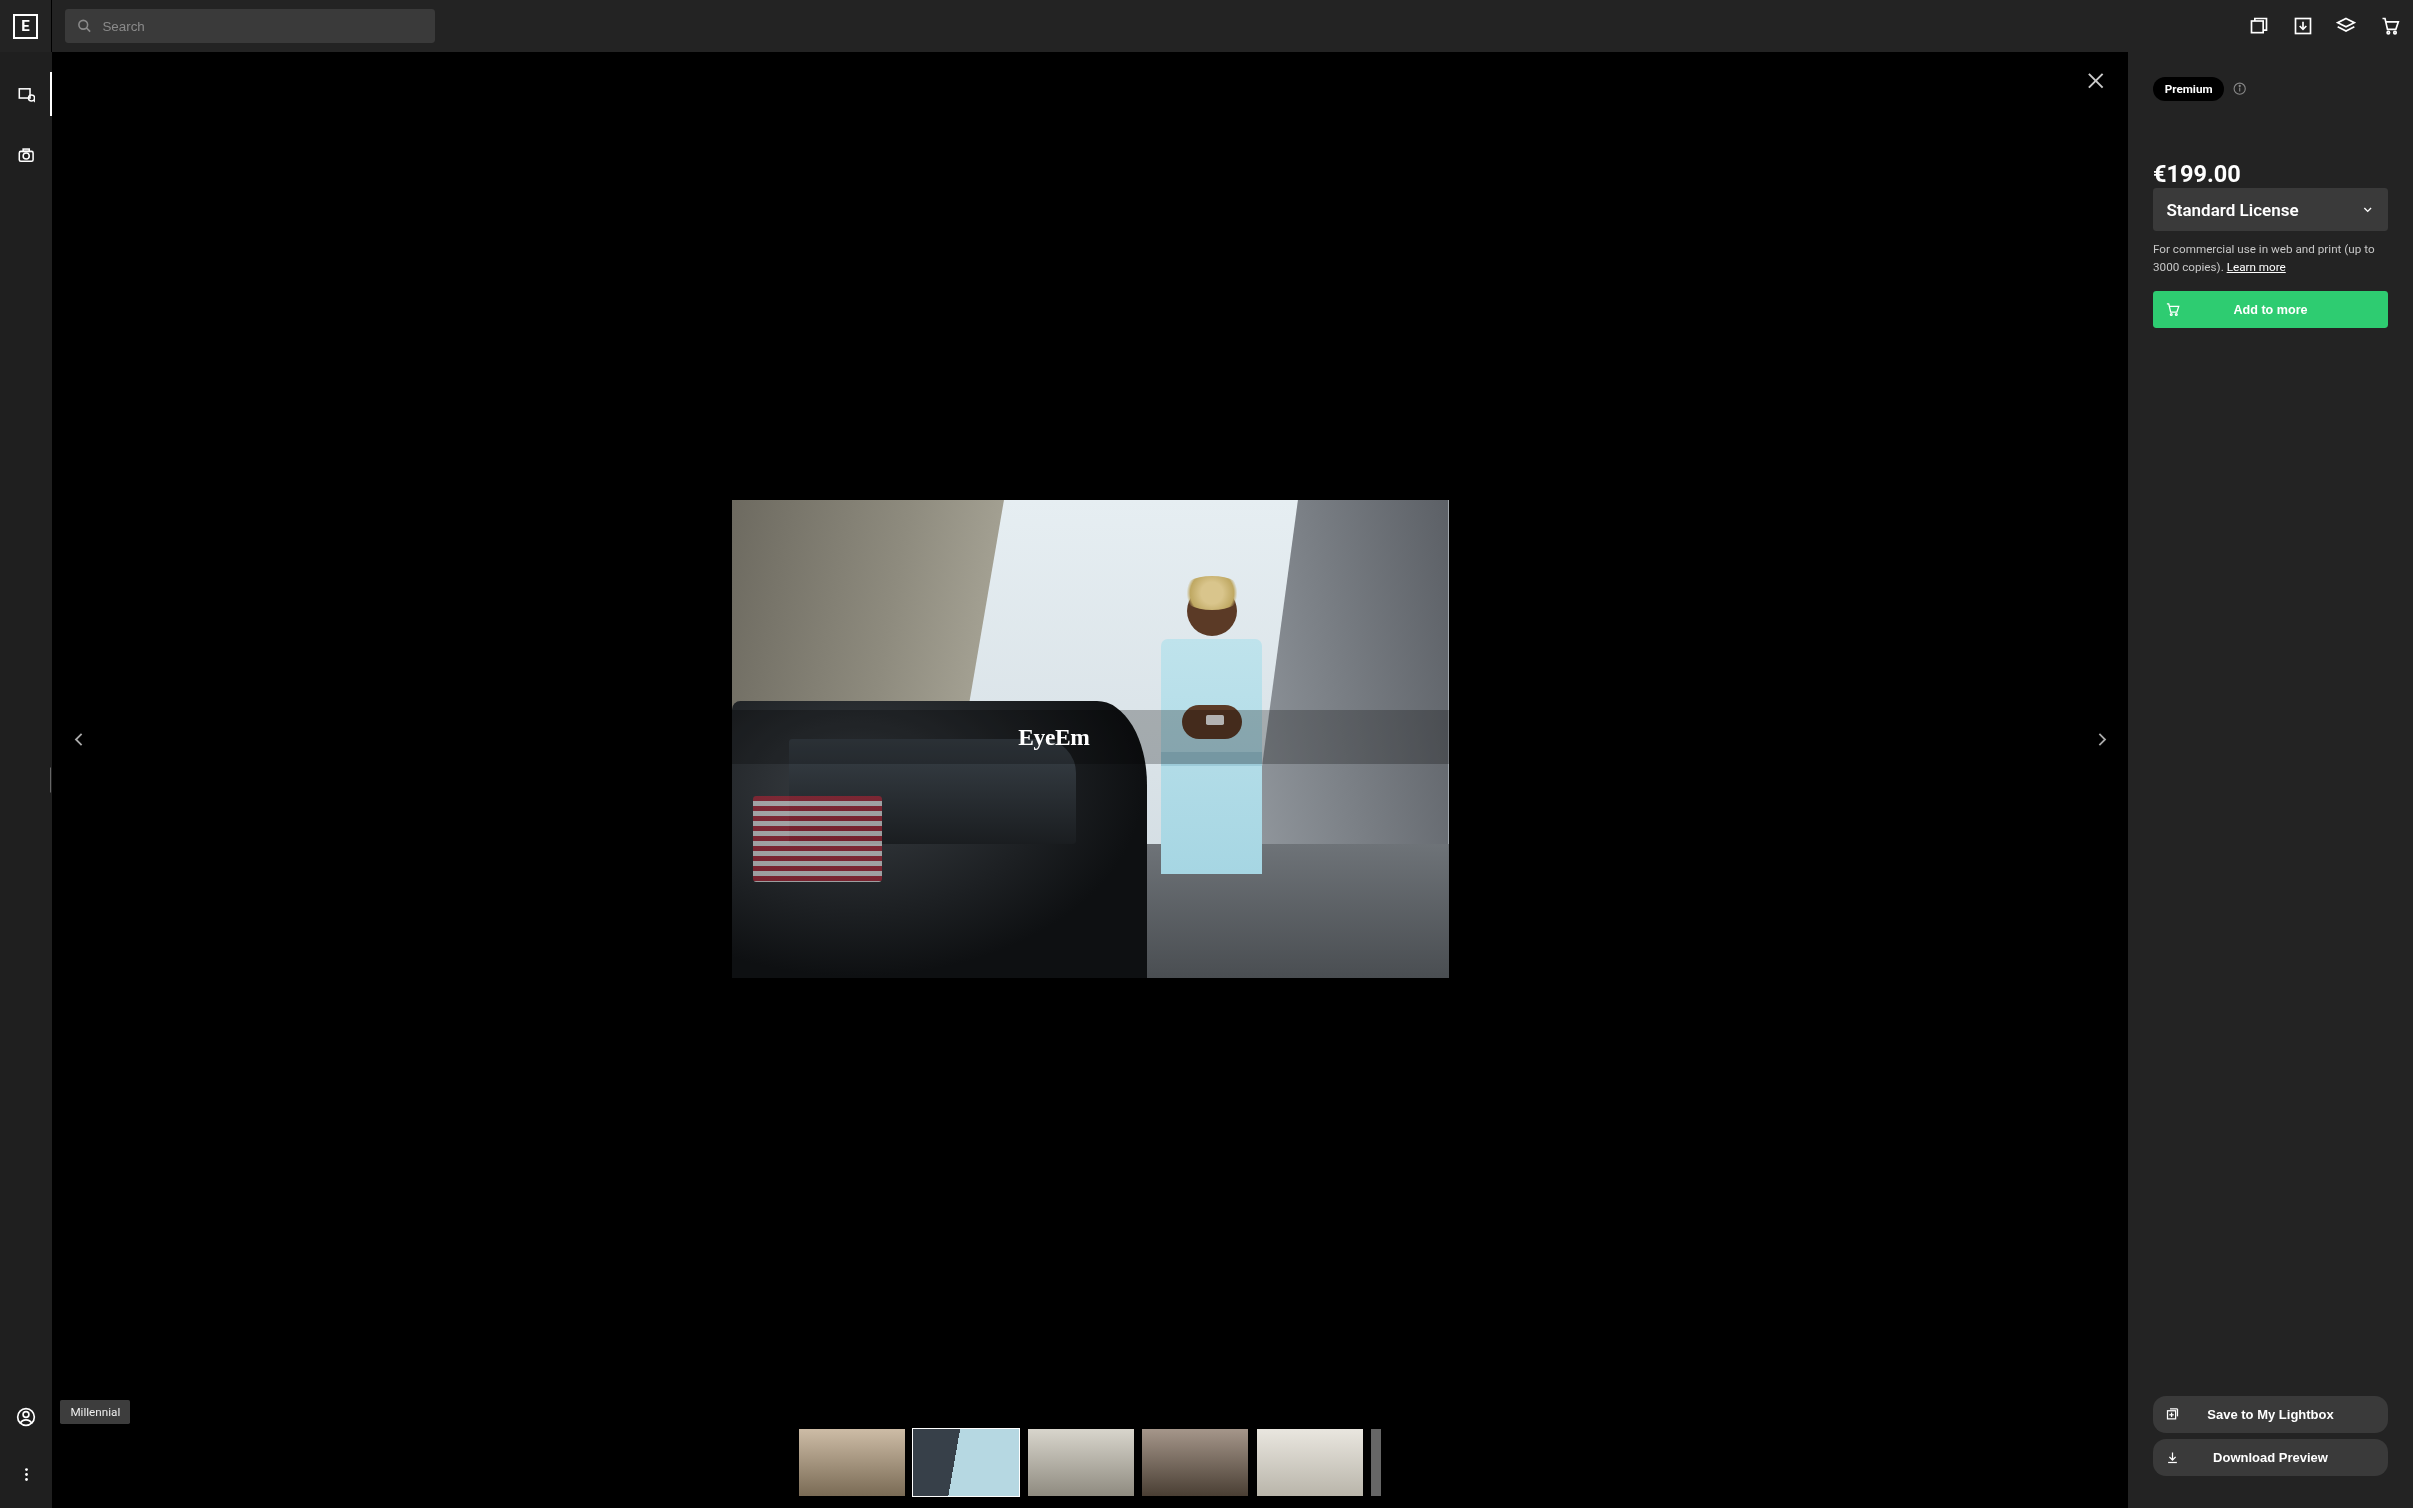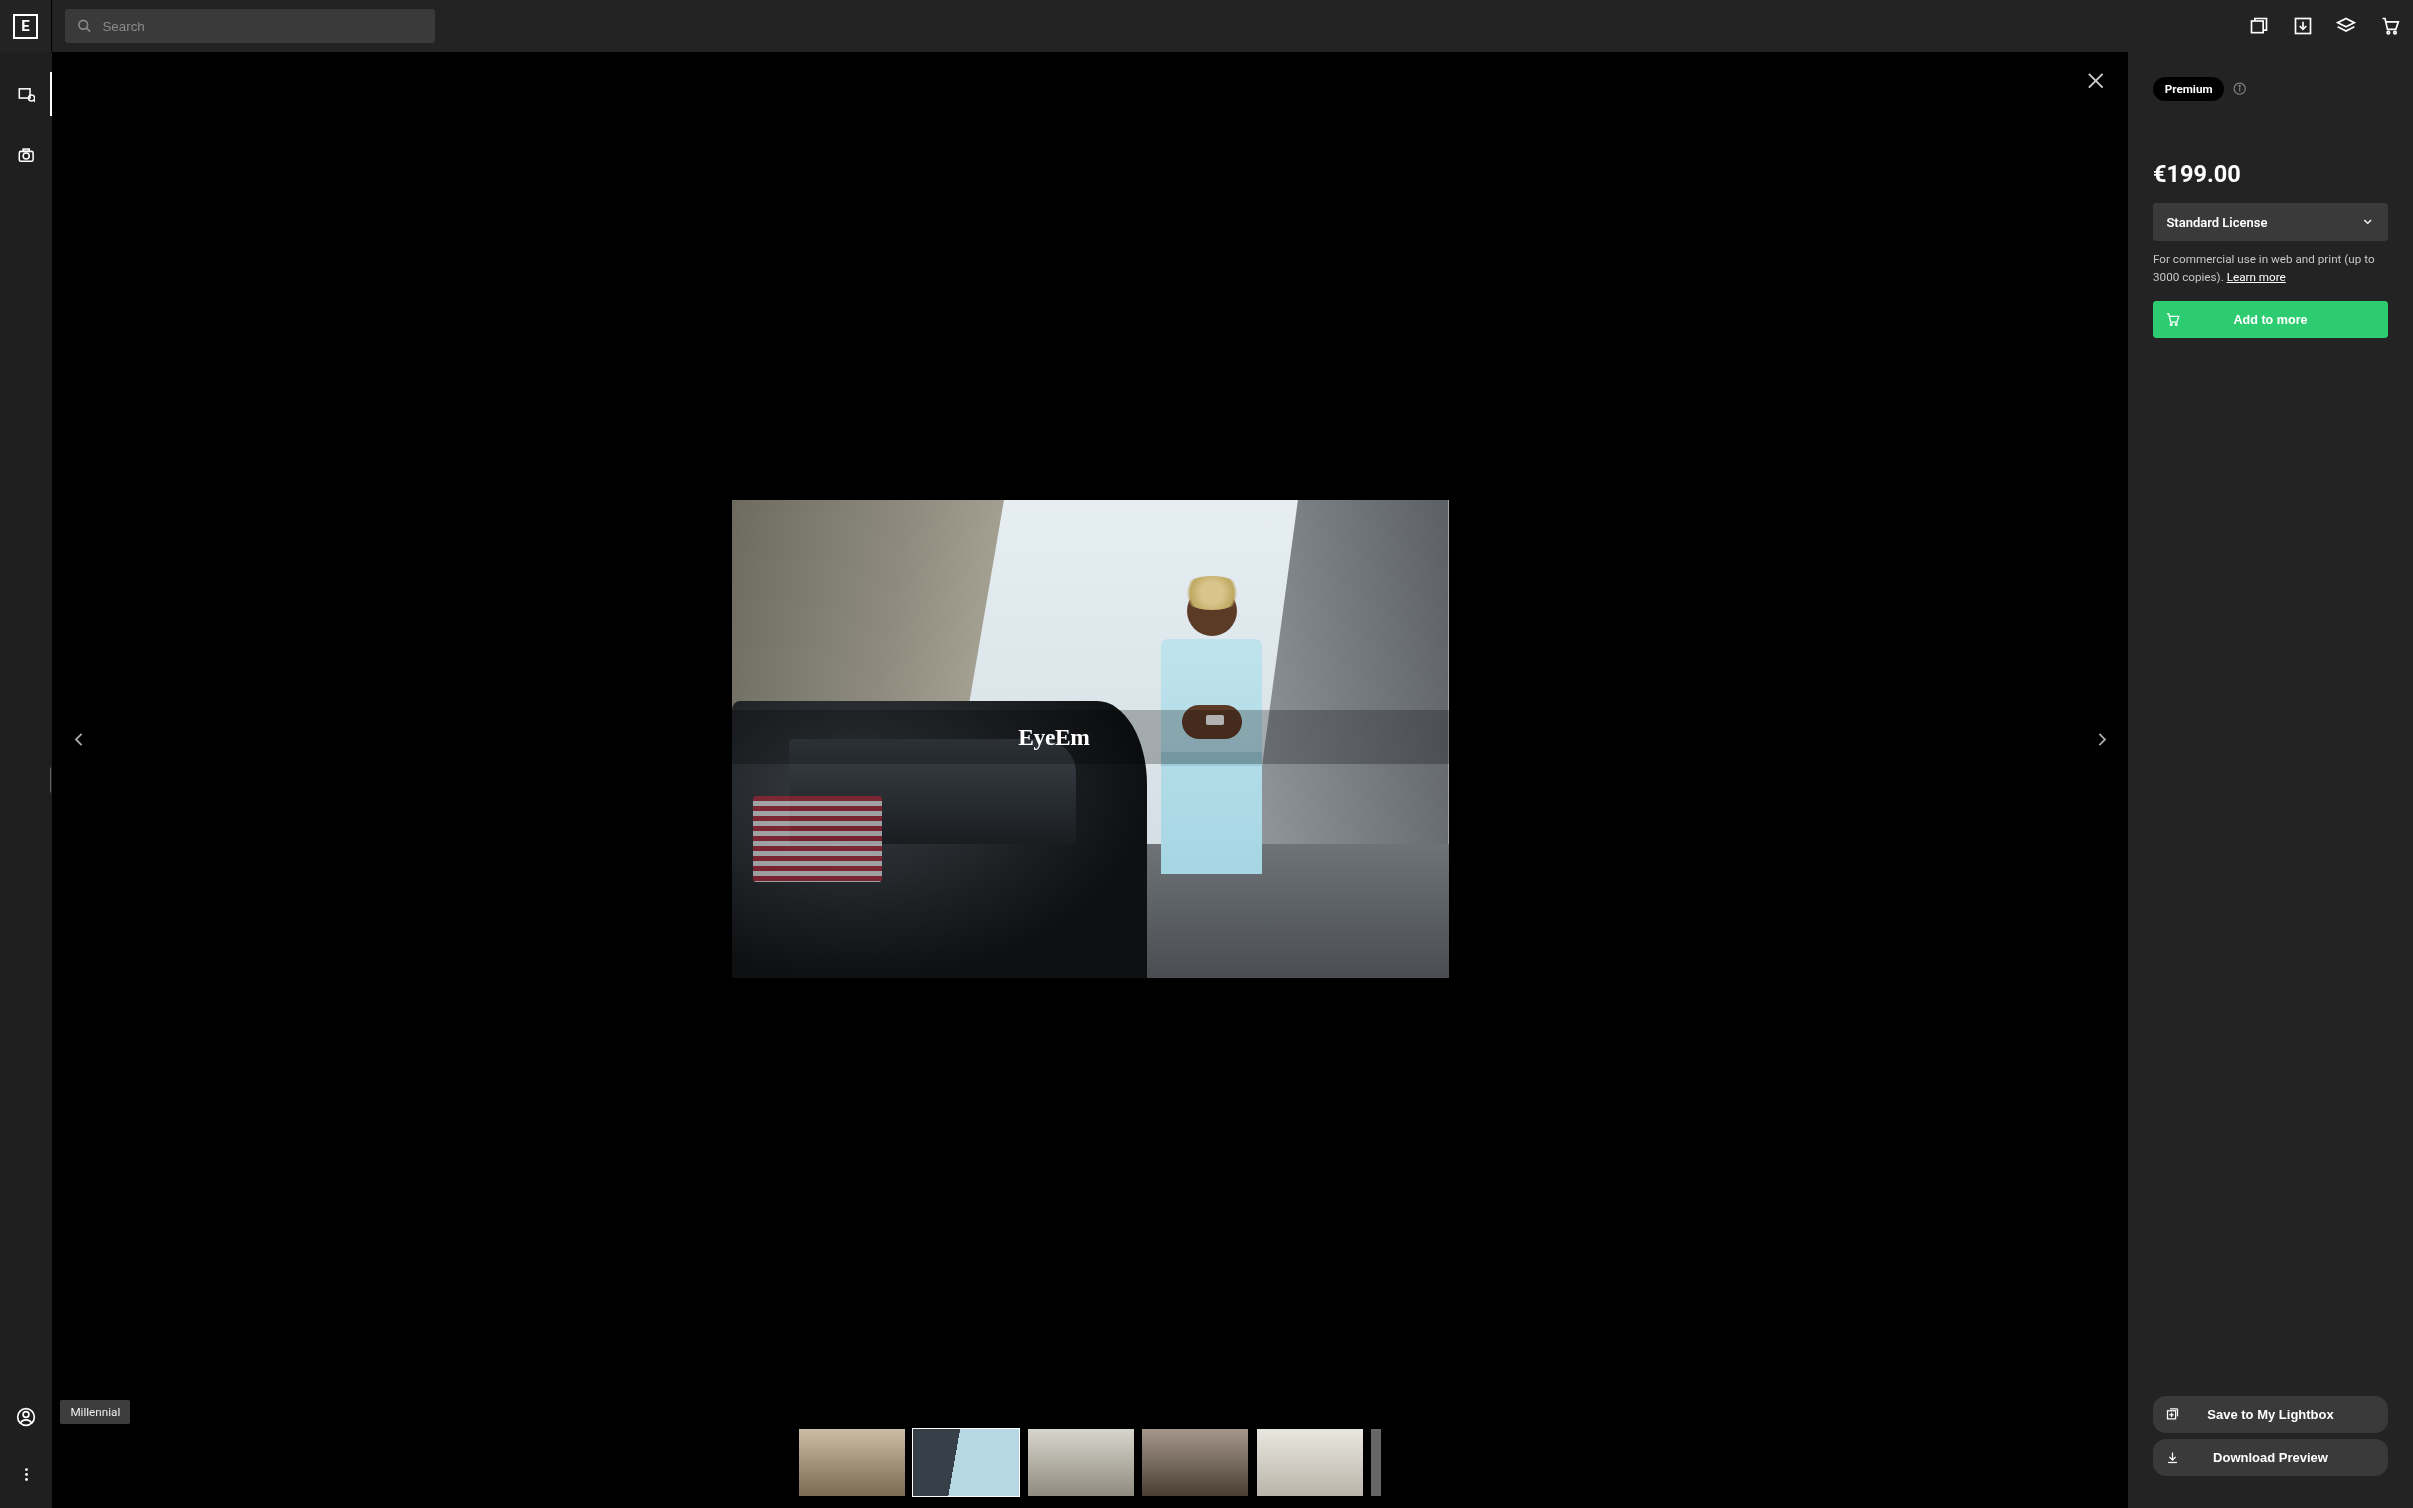--- a/index.html
+++ b/index.html
@@ -249,31 +249,31 @@
   .badge-row { display:flex; align-items:center; gap:8.4px; margin-bottom:59px; }
   .premium-badge {
     background:#000;
     color:#fff;
     font-weight:700;
     font-size:11.7px;
     padding:5px 11.7px;
     border-radius:17px;
   }
   .info-ic { width:13.4px; height:13.4px; color:#888; cursor:pointer; }
-  .price { font-size:23.5px; font-weight:700; margin-bottom:15px; }
+  .price { font-size:23.5px; font-weight:700; }
   .license-select {
     background:#3a3a3a;
     border-radius:3.4px;
     padding:11.7px 13.4px;
     display:flex;
     justify-content:space-between;
     align-items:center;
     cursor:pointer;
     font-weight:600;
-    font-size:13px;
+    font-size:17px;
     margin-bottom:10px;
   }
   .license-desc { color:#c7c7c7; font-size:11.7px; line-height:1.5; margin-bottom:15px; }
   .license-desc a { color:#fff; text-decoration:underline; cursor:pointer; }
   .add-cart-btn {
     background:#2ecc71;
     color:#fff;
     border:none;
     border-radius:3.4px;
     height:37px;

